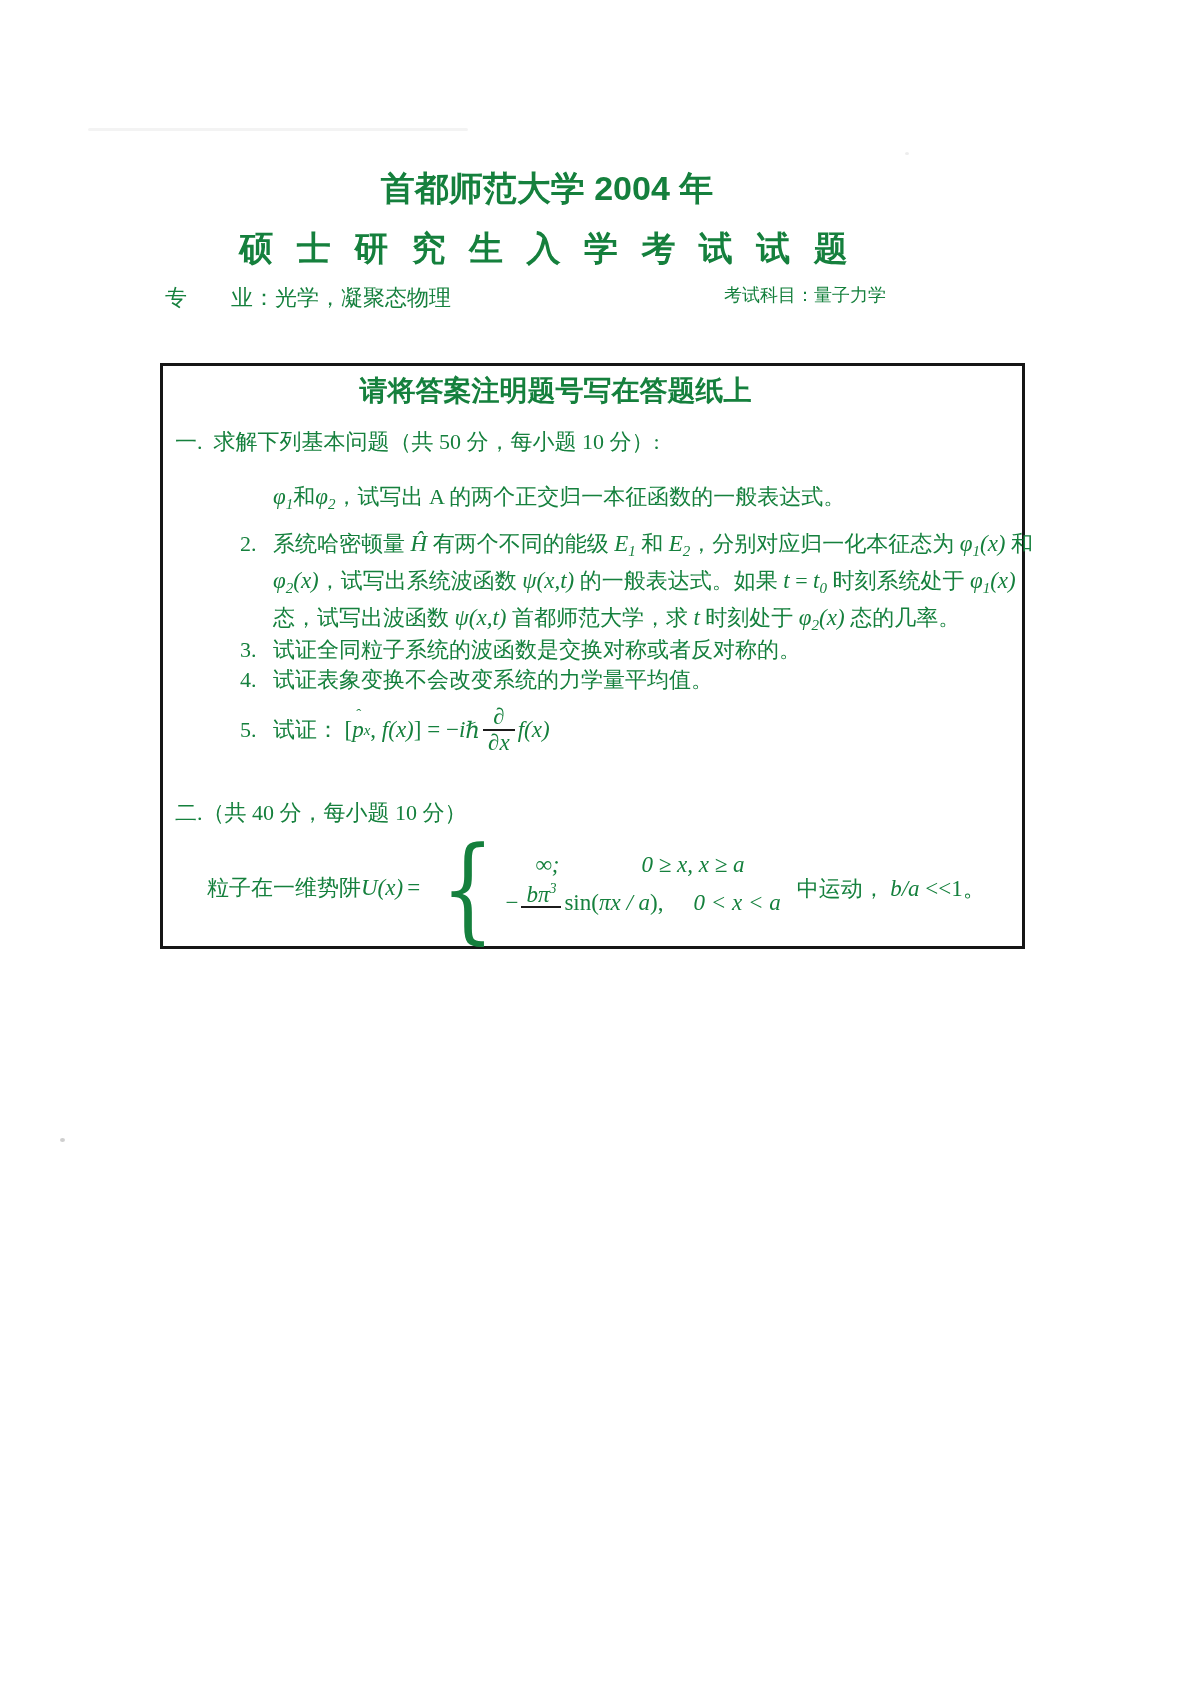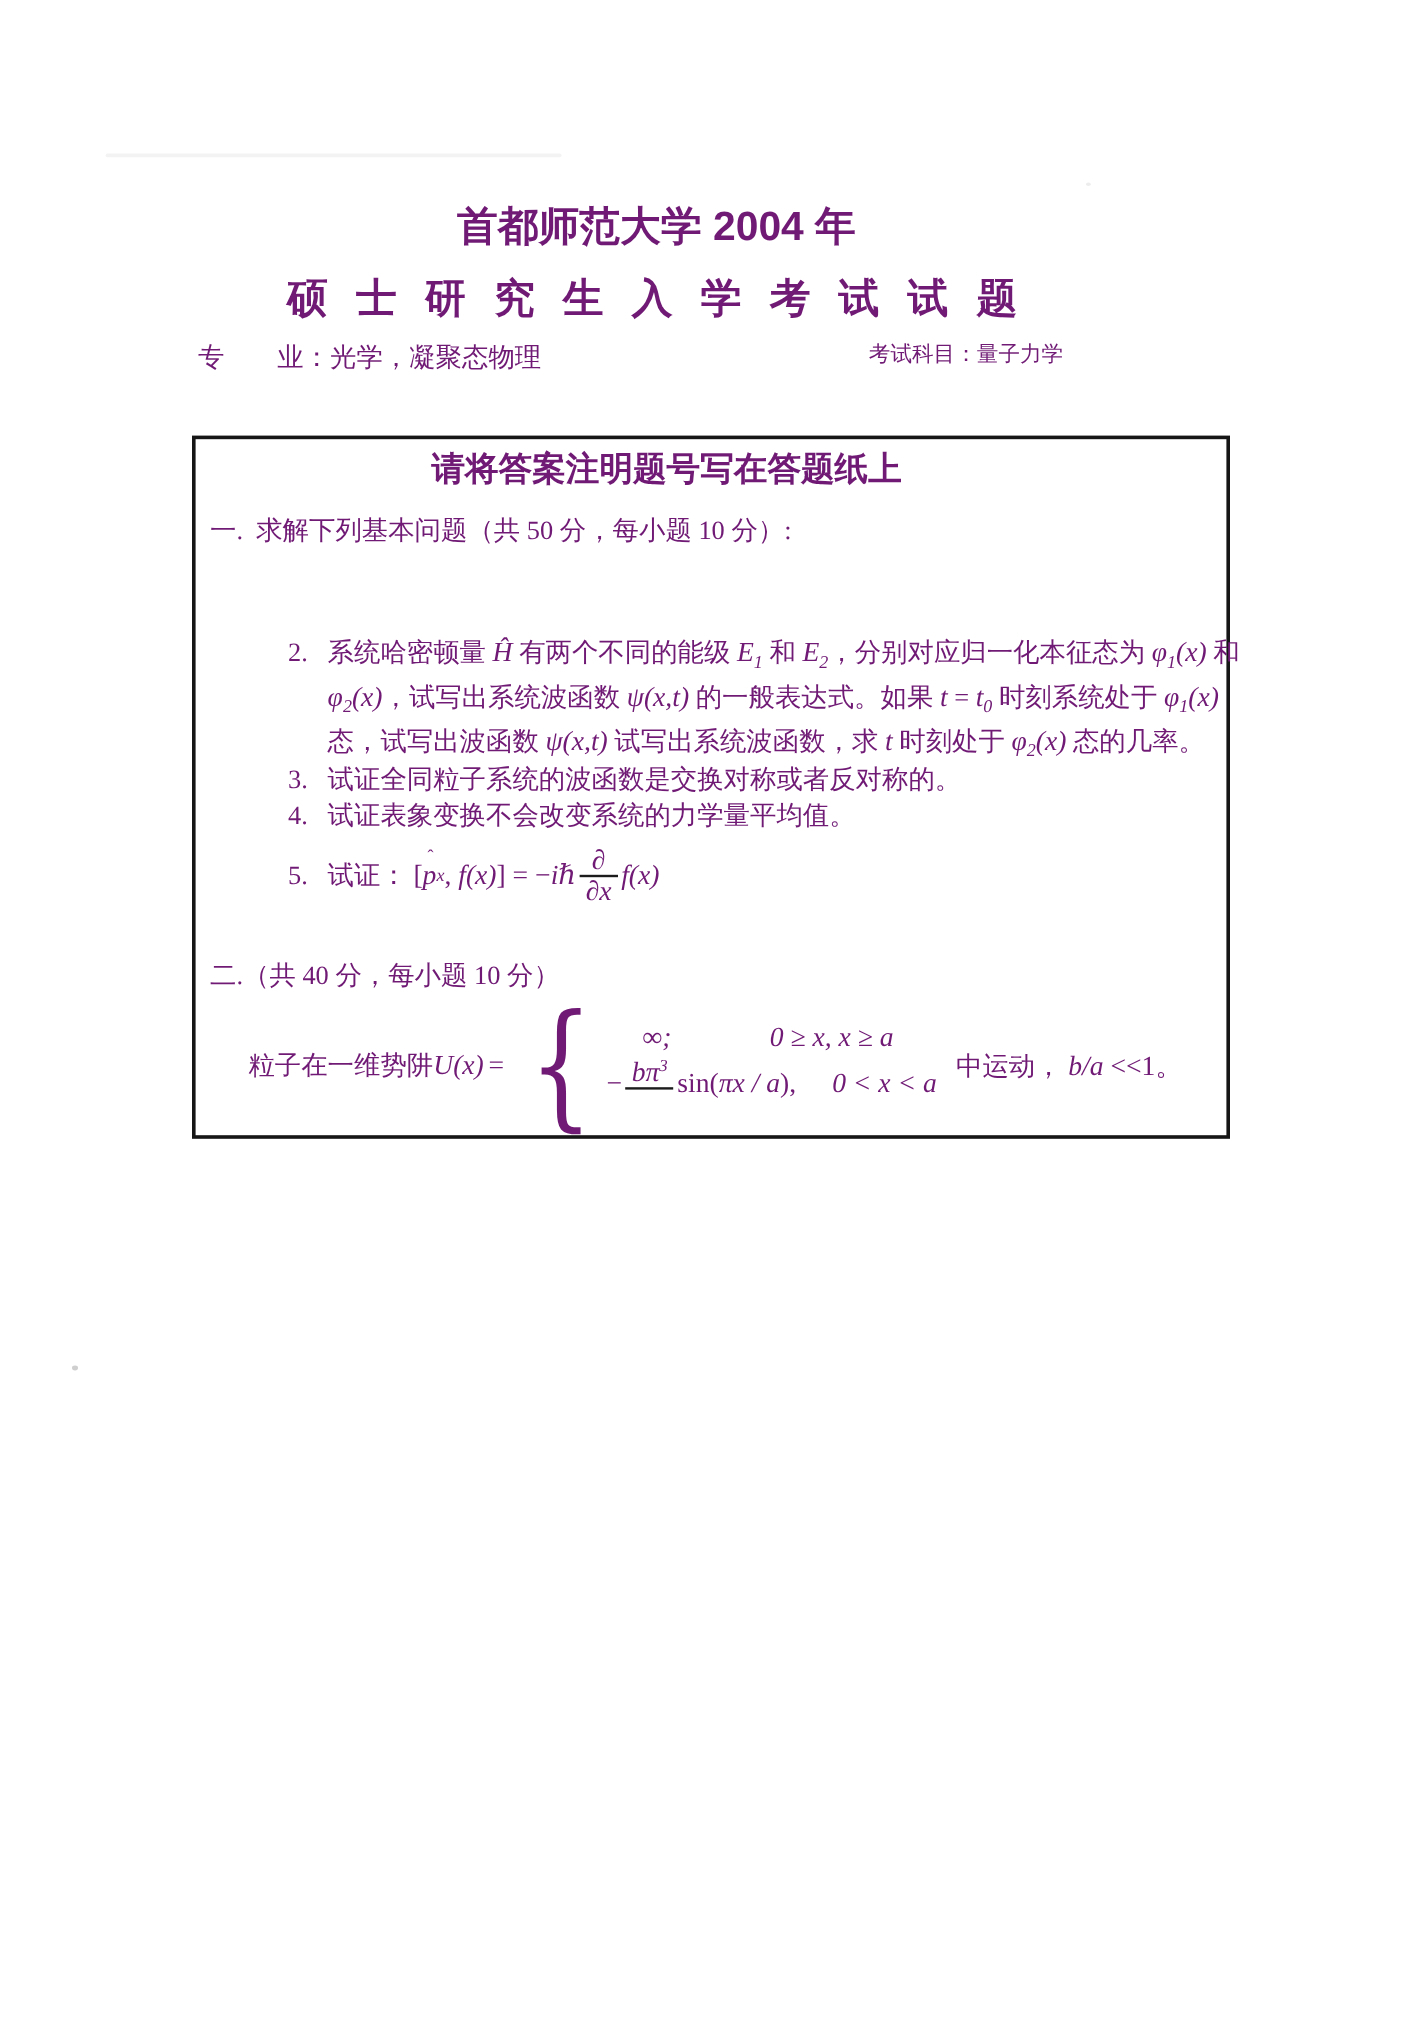--- a/index.html
+++ b/index.html
@@ -1,18 +1,18 @@
 <!DOCTYPE html>
 <html><head>
 <meta charset="utf-8">
 <style>
   html,body{margin:0;padding:0;background:#fff;}
   .page{
     position:relative;width:1190px;height:1189px;background:#ffffff;
-    font-family:"Liberation Serif","DejaVu Serif",serif;color:#701a75;overflow:hidden;
+    font-family:"Liberation Serif","DejaVu Serif",serif;color:#15803d;overflow:hidden;
   }
   .t{white-space:pre;}
   .ln{white-space:nowrap;}
   .sans{font-family:"Liberation Sans","DejaVu Sans",sans-serif;}
   .bold{font-weight:normal;}
   .mi{font-style:italic;font-family:"Liberation Serif","DejaVu Serif",serif;}
   sub{font-size:15px;}
   sup{font-size:14px;}
 
   .doc-title{
@@ -80,24 +80,25 @@
 
   <div class="info-row1 sans bold ln"><span class="t">专　　业：</span><span class="t">光学，凝聚态物理</span></div>
   <div class="info-row1-right sans bold ln"><span class="t">考试科目：</span><span class="t">量子力学</span></div>
 
   <div class="answer-box">
 
     <div class="box-header"><span class="t">请将答案注明题号写在答题纸上</span></div>
 
     <div class="abs body-ln" style="left:12px;top:61px;"><span class="t">一.</span><span class="t">&nbsp;&nbsp;</span><span class="t">求解下列基本问题（共 </span><span class="t bold">50</span><span class="t"> 分，每小题 </span><span class="t bold">10</span><span class="t"> 分）:</span></div>
 
+    <div class="abs body-ln" style="left:110px;top:116px;"><span class="mi m t">φ</span><sub class="mi t">1</sub><span class="t">和</span><span class="mi m t">φ</span><sub class="mi t">2</sub><span class="t">，试写出 A 的两个正交归一本征函数的一般表达式。</span></div>
 
     <div class="abs body-ln" style="left:77px;top:163px;"><span class="qnum t">2.</span><span class="t">系统哈密顿量 </span><span class="mi m t">Ĥ</span><span class="t"> 有两个不同的能级 </span><span class="mi m t">E</span><sub class="mi t">1</sub><span class="t"> 和 </span><span class="mi m t">E</span><sub class="mi t">2</sub><span class="t">，分别对应归一化本征态为 </span><span class="mi m t">φ</span><sub class="mi t">1</sub><span class="mi m t">(x)</span><span class="t"> 和</span></div>
     <div class="abs body-ln" style="left:110px;top:200px;"><span class="mi m t">φ</span><sub class="mi t">2</sub><span class="mi m t">(x)</span><span class="t">，试写出系统波函数 </span><span class="mi m t">ψ</span><span class="mi m t">(x,t)</span><span class="t"> 的一般表达式。如果 </span><span class="mi m t">t</span><span class="t"> = </span><span class="mi m t">t</span><sub class="mi t">0</sub><span class="t"> 时刻系统处于 </span><span class="mi m t">φ</span><sub class="mi t">1</sub><span class="mi m t">(x)</span></div>
-    <div class="abs body-ln" style="left:110px;top:237px;"><span class="t">态，试写出波函数 </span><span class="mi m t">ψ</span><span class="mi m t">(x,t)</span><span class="t"> 试写出系统波函数，求 </span><span class="mi m t">t</span><span class="t"> 时刻处于 </span><span class="mi m t">φ</span><sub class="mi t">2</sub><span class="mi m t">(x)</span><span class="t"> 态的几率。</span></div>
+    <div class="abs body-ln" style="left:110px;top:237px;"><span class="t">态，试写出波函数 </span><span class="mi m t">ψ</span><span class="mi m t">(x,t)</span><span class="t"> 首都师范大学，求 </span><span class="mi m t">t</span><span class="t"> 时刻处于 </span><span class="mi m t">φ</span><sub class="mi t">2</sub><span class="mi m t">(x)</span><span class="t"> 态的几率。</span></div>
 
     <div class="abs body-ln" style="left:77px;top:269px;"><span class="qnum t">3.</span><span class="t">试证全同粒子系统的波函数是交换对称或者反对称的。</span></div>
 
     <div class="abs body-ln" style="left:77px;top:299px;"><span class="qnum t">4.</span><span class="t">试证表象变换不会改变系统的力学量平均值。</span></div>
 
     <div class="abs body-ln" style="left:77px;top:334px;display:flex;align-items:center;height:60px;">
         <span class="qnum t">5.</span>
         <span class="t">试证：</span>
         <span class="t">&nbsp;</span>
         <span class="m t">[</span>

